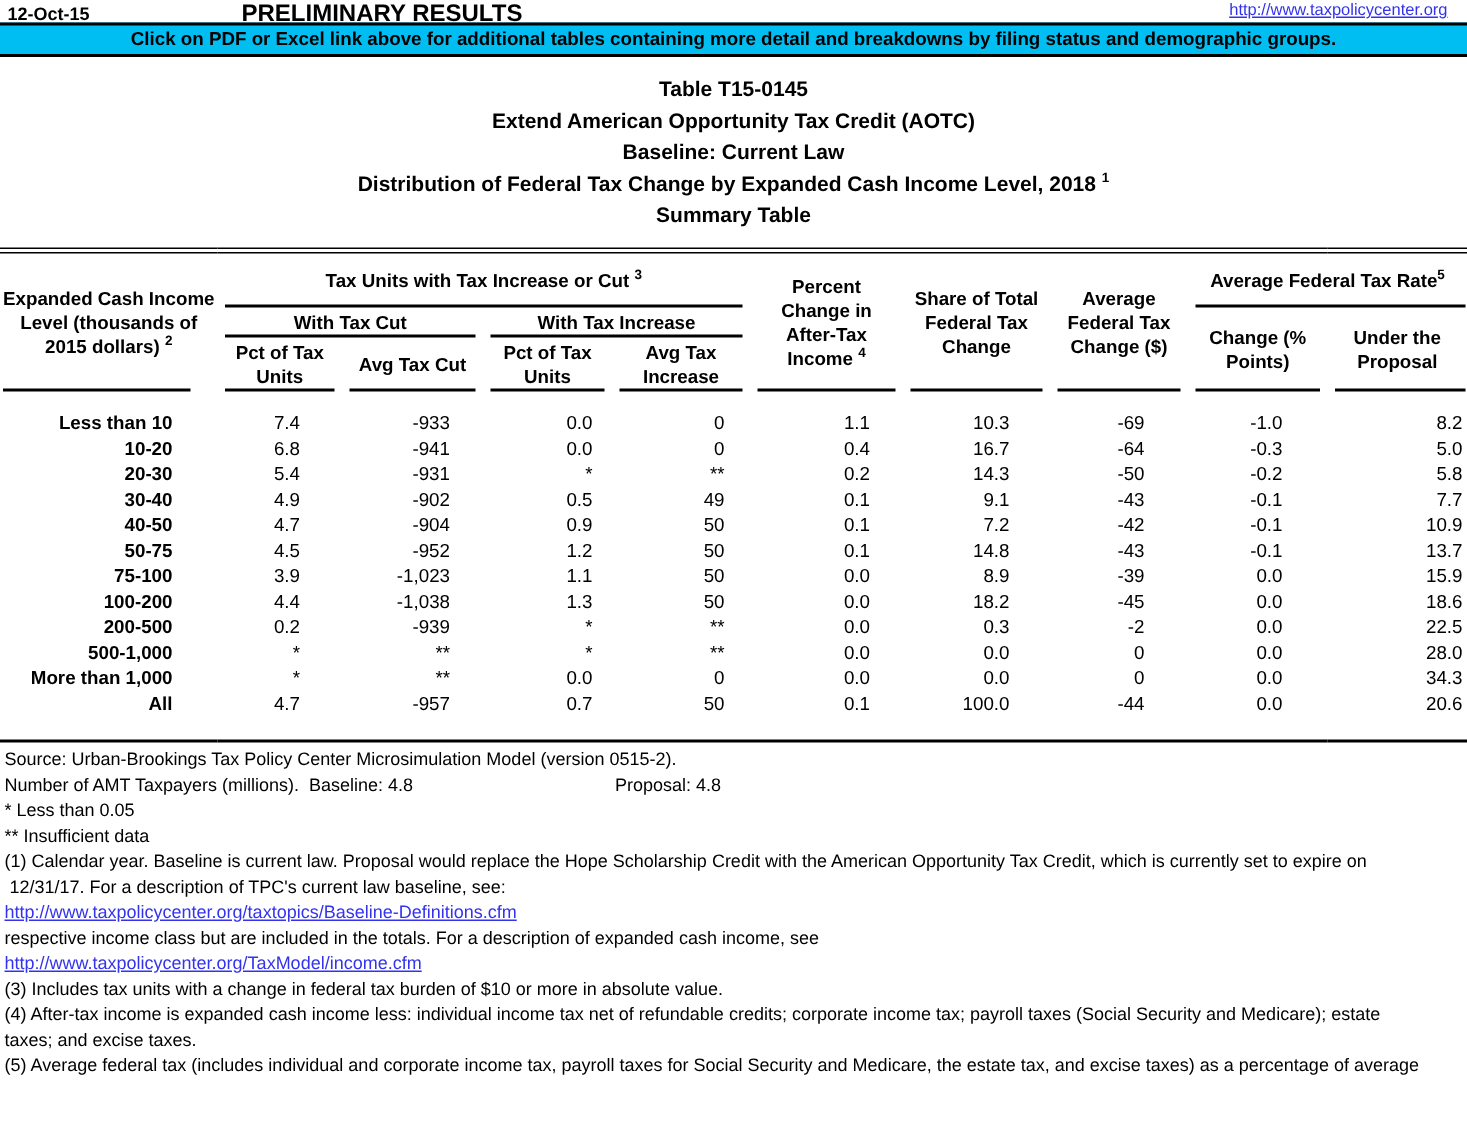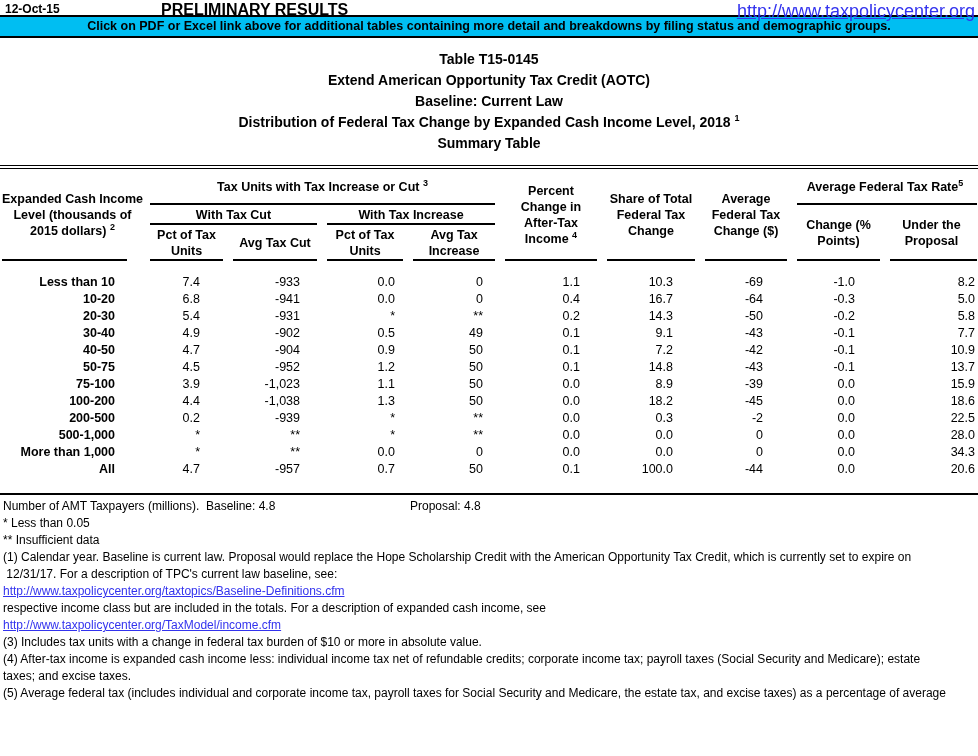--- a/index.html
+++ b/index.html
@@ -5,21 +5,21 @@
   html, body { margin: 0; padding: 0; }
   body {
     width: 978px; height: 756px; overflow: hidden; position: relative;
     background: #ffffff; color: #000;
     font-family: "Liberation Sans", "DejaVu Sans", sans-serif;
   }
   
   .topbar { position: relative; height: 15px; }
   .topbar .date { position: absolute; left: 5px; top: 2px; font-size: 12px; font-weight: bold; }
   .topbar .prelim { position: absolute; left: 145px; top: 1px; font-size: 16px; font-weight: bold; padding-left: 16px; }
-  .topbar .url { position: absolute; right: 3px; top: 1px; font-size: 18px; }
+  .topbar .url { position: absolute; right: 13px; top: 1px; font-size: 11px; }
   a.link { color: var(--link-color, #3333ee); text-decoration: underline; cursor: pointer; }
   
   .banner {
     background: var(--banner-bg, #00bef2);
     border-top: 2px solid #000; border-bottom: 2px solid #000;
     height: 19px; line-height: 19px; text-align: center;
     font-size: 12.5px; font-weight: bold;
   }
   
   .titles { margin-top: 11px; text-align: center; font-weight: bold; font-size: 14px; }
@@ -271,20 +271,21 @@
         <td class="c9">0.0</td>
         <td class="c10">20.6</td>
       </tr>
       <tr class="spacer">
         <td colspan="10" style="height: 15px;"></td>
       </tr>
     </tbody>
 </table>
 
 <div class="footnotes">
+    <div class="fn-line">Source: Urban-Brookings Tax Policy Center Microsimulation Model (version 0515-2).</div>
     <div class="fn-line"><span>Number of AMT Taxpayers (millions).  Baseline: 4.8</span><span class="fn-amt-right">Proposal: 4.8</span></div>
     <div class="fn-line">* Less than 0.05</div>
     <div class="fn-line">** Insufficient data</div>
     <div class="fn-line">(1) Calendar year. Baseline is current law. Proposal would replace the Hope Scholarship Credit with the American Opportunity Tax Credit, which is currently set to expire on</div>
     <div class="fn-line"> 12/31/17. For a description of TPC's current law baseline, see:</div>
     <div class="fn-line"><a class="link" href="#">http://www.taxpolicycenter.org/taxtopics/Baseline-Definitions.cfm</a></div>
     <div class="fn-line">respective income class but are included in the totals. For a description of expanded cash income, see</div>
     <div class="fn-line"><a class="link" href="#">http://www.taxpolicycenter.org/TaxModel/income.cfm</a></div>
     <div class="fn-line">(3) Includes tax units with a change in federal tax burden of $10 or more in absolute value.</div>
     <div class="fn-line">(4) After-tax income is expanded cash income less: individual income tax net of refundable credits; corporate income tax; payroll taxes (Social Security and Medicare); estate</div>

